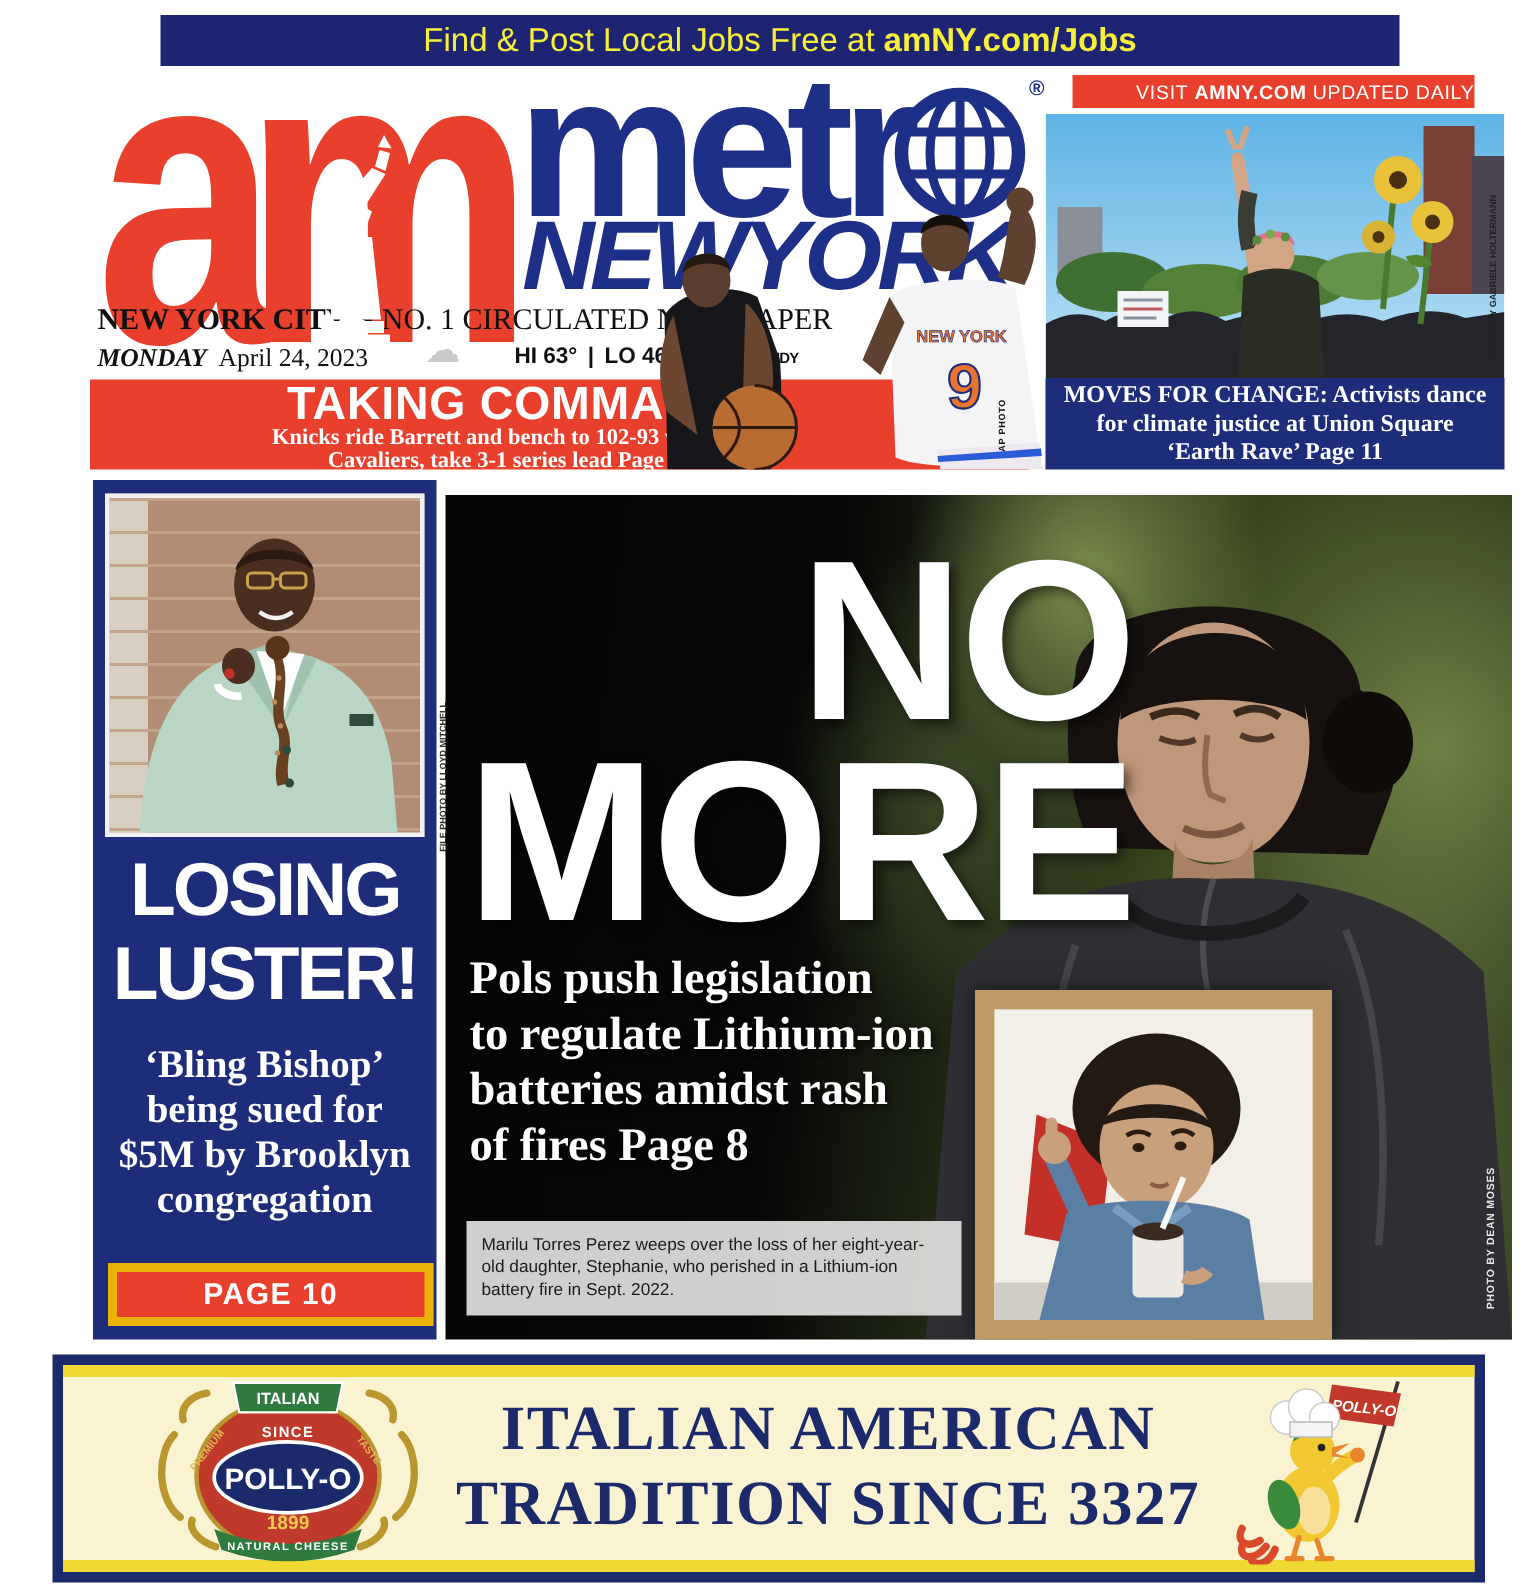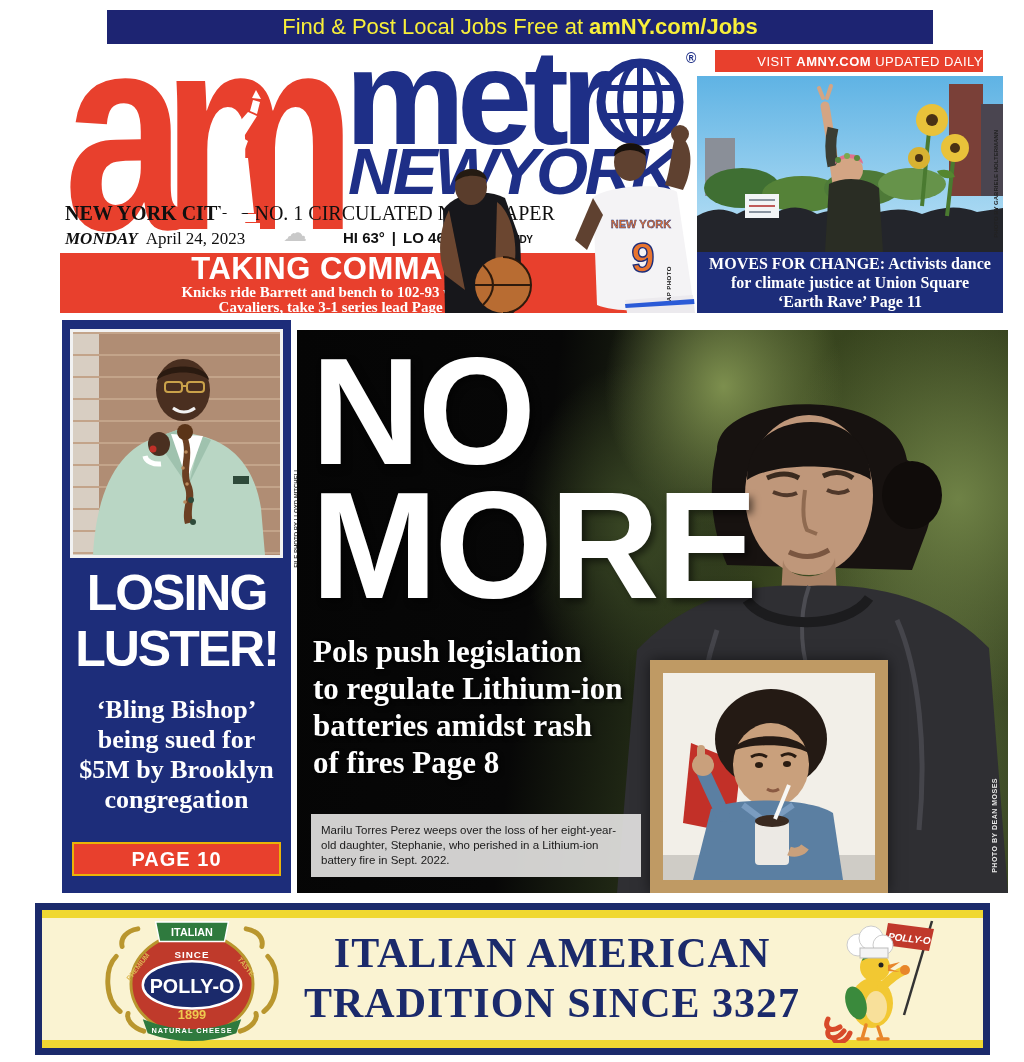--- a/index.html
+++ b/index.html
@@ -56,36 +56,36 @@
           background-color:#b08d74;
           background-image:repeating-linear-gradient(180deg,#c3a48a 0 2px,rgba(0,0,0,0) 2px 22px),
                            linear-gradient(90deg,#d8cec2 0 26px,rgba(0,0,0,0) 26px);}
   .credit-lm{position:absolute;left:293px;top:468px;font-size:6px;color:#333;writing-mode:vertical-rl;
              transform:rotate(180deg);font-weight:bold;}
   .sb-head{position:absolute;left:0;top:245px;width:229px;text-align:center;color:#fff;
            font-weight:bold;font-size:50px;line-height:56px;letter-spacing:-2px;}
   .sb-sub{position:absolute;left:0;top:375px;width:229px;text-align:center;color:#fff;
           font-family:"Liberation Serif",serif;font-weight:bold;font-size:26px;line-height:30px;}
   .sb-page{position:absolute;left:10px;top:522px;width:205px;height:30px;background:#e8402d;
-           border:2px solid #eab308;display:flex;align-items:center;justify-content:center;
+           border:6px solid #eab308;display:flex;align-items:center;justify-content:center;
            color:#fff;font-weight:bold;font-size:20px;letter-spacing:1px;}
 
   
   .mainphoto{position:absolute;left:297px;top:330px;width:711px;height:563px;overflow:hidden;
     background:
       radial-gradient(170px 200px at 60% 10%, #7d8f4e 0%, rgba(125,143,78,0) 70%),
       radial-gradient(260px 300px at 93% 30%, #6f8246 0%, rgba(111,130,70,0) 70%),
       radial-gradient(220px 380px at 88% 78%, #55663a 0%, rgba(85,102,58,0) 72%),
       radial-gradient(160px 220px at 48% 35%, #3c4a26 0%, rgba(60,74,38,0) 75%),
       linear-gradient(97deg,#050505 0%,#070707 34%,#1d2413 48%,#39461f 66%,#2c3618 100%);}
   .woman{position:absolute;left:300px;top:0;width:411px;height:563px;}
   .frame{position:absolute;left:353px;top:330px;width:212px;height:207px;border:13px solid #bf9a64;
          background:#f5f3ee;box-shadow:0 0 14px rgba(0,0,0,0.55);}
-  .m-head{position:absolute;left:14px;top:14px;color:#fff;font-weight:bold;font-size:152px;
-          line-height:134px;letter-spacing:-3px;text-shadow:4px 4px 7px rgba(0,0,0,0.5);}
+  .m-head{position:absolute;left:14px;top:30px;color:#fff;font-weight:bold;font-size:152px;
+          line-height:134px;letter-spacing:-3px;text-shadow:4px 4px 7px rgba(0,0,0,0.5);text-align:right;}
   .m-deck{position:absolute;left:16px;top:303px;color:#fff;font-family:"Liberation Serif",serif;
           font-weight:bold;font-size:31px;line-height:37px;text-shadow:2px 2px 4px rgba(0,0,0,0.65);}
   .m-cap{position:absolute;left:14px;top:484px;width:310px;background:rgba(226,225,223,0.92);
          color:#1a1a1a;font-size:11.5px;line-height:15px;padding:9px 10px;}
   .credit-dm{position:absolute;left:694px;top:448px;font-size:7px;color:#e8e8e8;writing-mode:vertical-rl;
              transform:rotate(180deg);font-weight:bold;letter-spacing:0.5px;}
 
   
   .ad{position:absolute;left:35px;top:903px;width:955px;height:152px;background:#faf3d2;
       border:7px solid #1b2a6b;box-sizing:border-box;}

